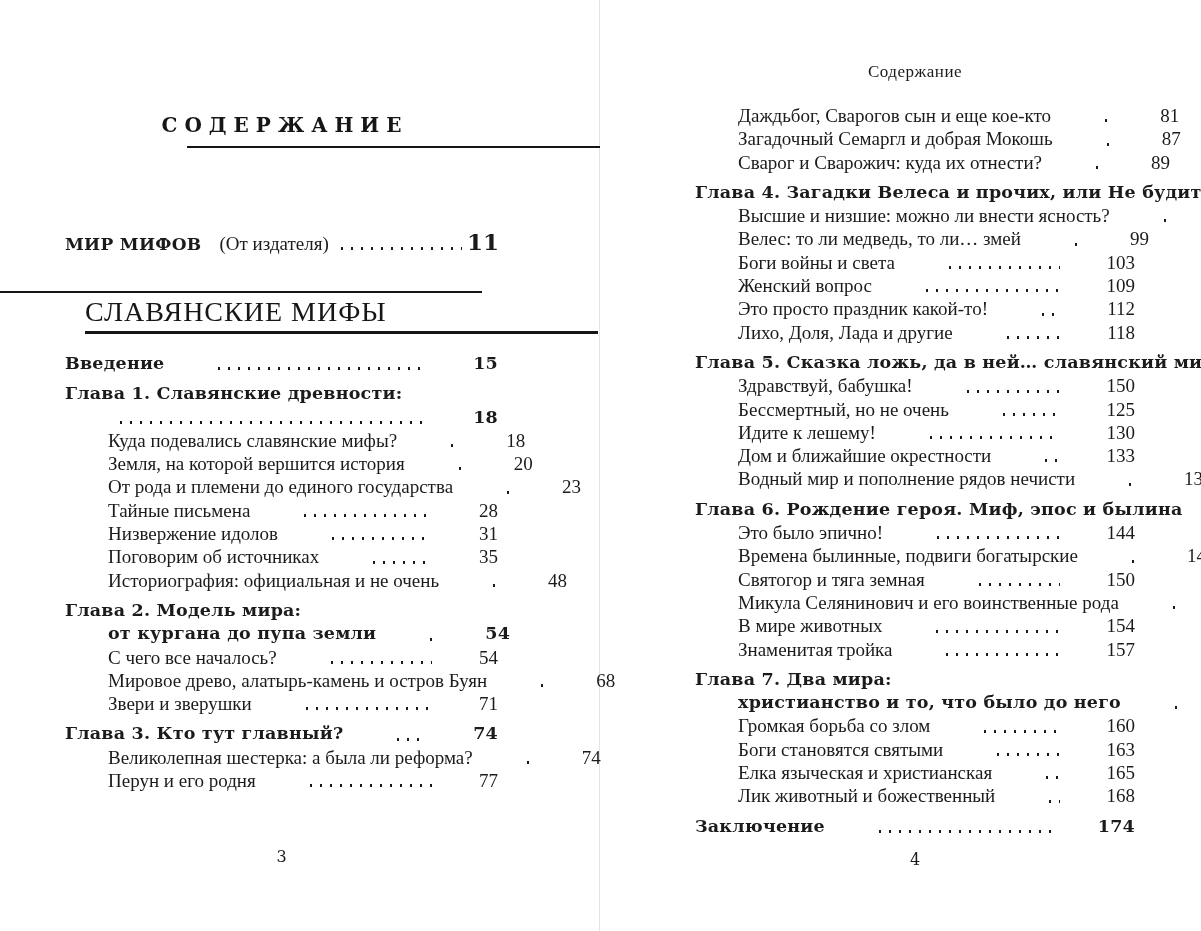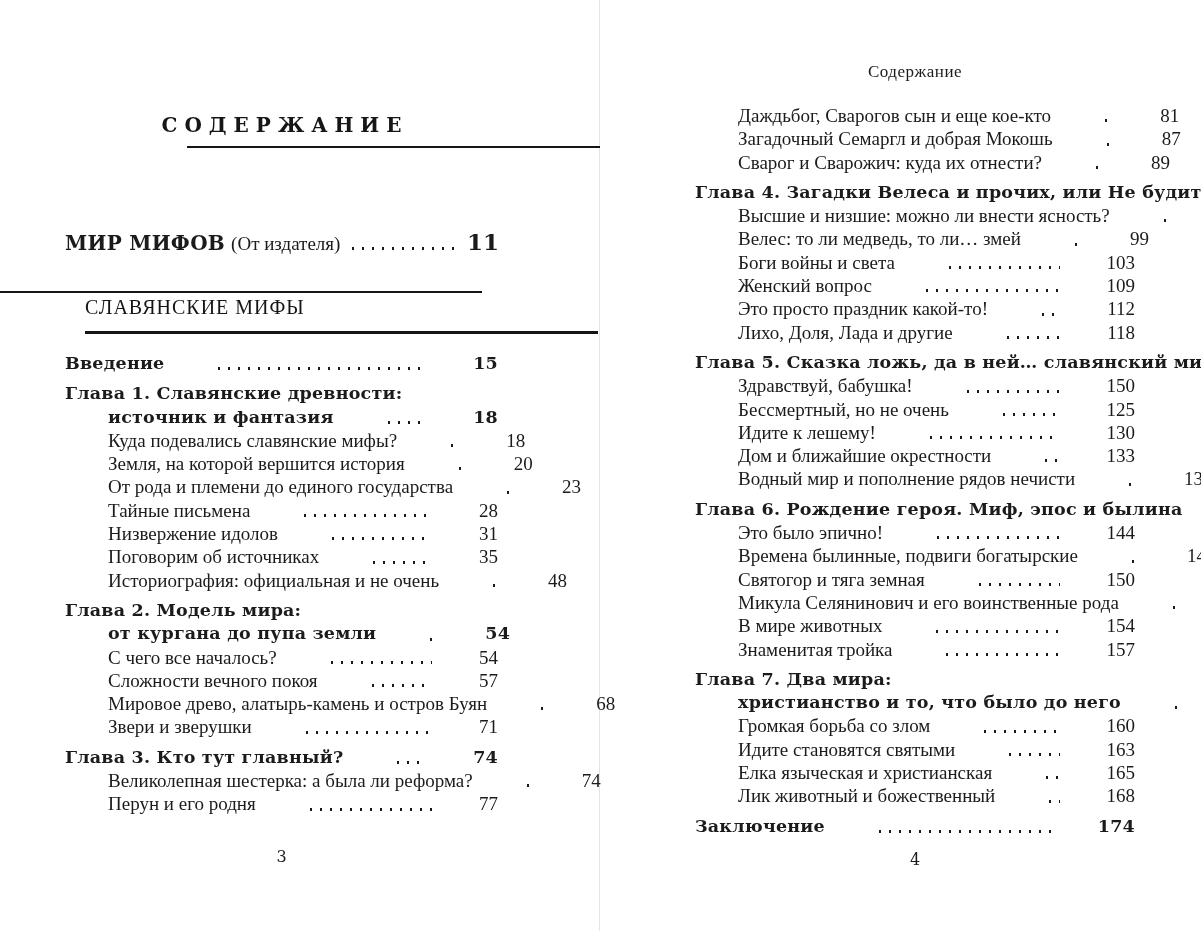--- a/index.html
+++ b/index.html
@@ -15,25 +15,25 @@
   #section-rule-top { left:0px; top:291px; width:482px; }
   #section-rule-bottom { left:85px; top:331px; width:513px; height:2.5px; }
 
   .deco { font-family:"DejaVu Serif", serif; font-weight:700; }
 
   .toc-title {
     position:absolute; left:65px; top:113px; width:433px; text-align:center;
     font-size:20px; letter-spacing:7px; text-indent:7px; color:#161616;
   }
   .front-row { position:absolute; left:65px; top:228px; width:434px; display:flex; align-items:baseline; }
-  .front-title { font-size:20px; letter-spacing:0.3px; }
-  .front-annex { font-size:19px; margin-left:6px; }
+  .front-title { font-size:17px; letter-spacing:0.3px; }
+  .front-annex { font-size:19px; margin-left:18px; }
 
   .section-title {
-    position:absolute; left:85px; top:296px; font-size:20px; letter-spacing:1px; color:#161616;
+    position:absolute; left:85px; top:296px; font-size:28px; letter-spacing:1px; color:#161616;
   }
 
   .entries { position:absolute; display:flex; flex-direction:column; }
   #left-entries  { left:65px;  top:352px; width:433px;justify-content:space-between; }
   #right-entries { left:695px; top:104px; width:440px; }
 
   .row { display:flex; align-items:baseline; line-height:23.3px; white-space:nowrap;gap:42px; }
   .row.gap { margin-top:7px; }
   .row .label, .row .pg { font-size:19px; }
   .row.chapter .label, .row.chapter .pg,
@@ -81,21 +81,20 @@
       <div class="row intro">
     <span class="label">Введение</span>
     <span class="dots"></span>
     <span class="pg">15</span>
   </div>
       <div class="row chapter gap">
     <span class="label">Глава 1. Славянские древности:</span>
 
   </div>
       <div class="row chapter-cont">
-    <span class="label">источник и фантазия</span>
     <span class="dots"></span>
     <span class="pg">18</span>
   </div>
       <div class="row sub">
     <span class="label">Куда подевались славянские мифы?</span>
     <span class="dots"></span>
     <span class="pg">18</span>
   </div>
       <div class="row sub">
     <span class="label">Земля, на которой вершится история</span>
@@ -135,25 +134,20 @@
     <span class="label">от кургана до пупа земли</span>
     <span class="dots"></span>
     <span class="pg">54</span>
   </div>
       <div class="row sub">
     <span class="label">С чего все началось?</span>
     <span class="dots"></span>
     <span class="pg">54</span>
   </div>
       <div class="row sub">
-    <span class="label">Сложности вечного покоя</span>
-    <span class="dots"></span>
-    <span class="pg">57</span>
-  </div>
-      <div class="row sub">
     <span class="label">Мировое древо, алатырь-камень и остров Буян</span>
     <span class="dots"></span>
     <span class="pg">68</span>
   </div>
       <div class="row sub">
     <span class="label">Звери и зверушки</span>
     <span class="dots"></span>
     <span class="pg">71</span>
   </div>
       <div class="row chapter gap">
@@ -297,21 +291,21 @@
     <span class="label">христианство и то, что было до него</span>
     <span class="dots"></span>
     <span class="pg">160</span>
   </div>
       <div class="row sub">
     <span class="label">Громкая борьба со злом</span>
     <span class="dots"></span>
     <span class="pg">160</span>
   </div>
       <div class="row sub">
-    <span class="label">Идите становятся святыми</span>
+    <span class="label">Боги становятся святыми</span>
     <span class="dots"></span>
     <span class="pg">163</span>
   </div>
       <div class="row sub">
     <span class="label">Елка языческая и христианская</span>
     <span class="dots"></span>
     <span class="pg">165</span>
   </div>
       <div class="row sub">
     <span class="label">Лик животный и божественный</span>

